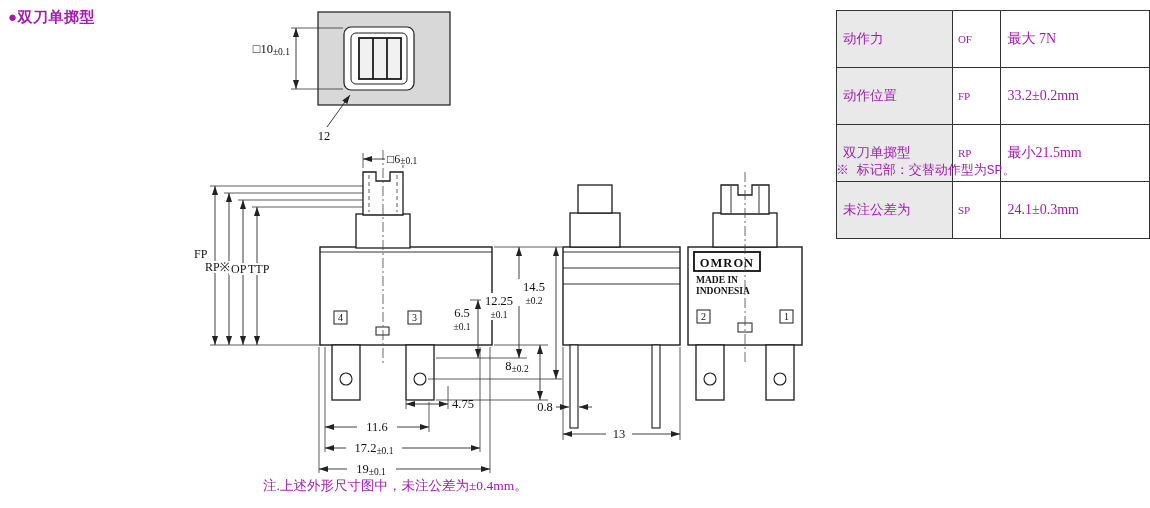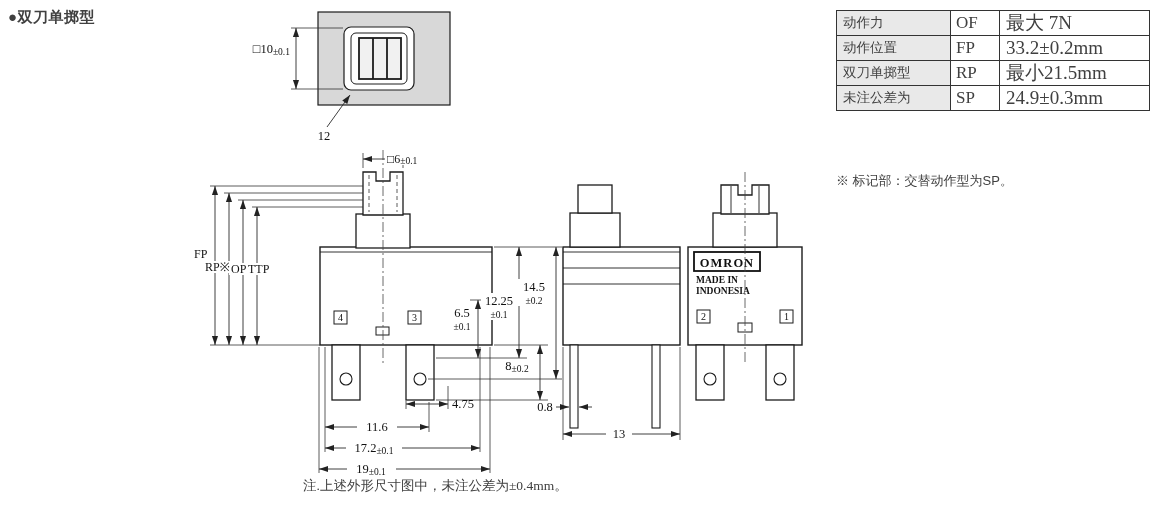--- a/index.html
+++ b/index.html
@@ -1,28 +1,28 @@
 <!DOCTYPE html>
 <html><head>
 <meta charset="utf-8">
 <style>
   html,body{margin:0;padding:0;background:#fff;}
   #stage{position:relative;width:1150px;height:508px;background:#fff;overflow:hidden;
-         font-family:"Liberation Sans",sans-serif;color:#404040;}
+         font-family:"Liberation Sans",sans-serif;color:#a21caf;}
   .abs{position:absolute;}
   .title{left:8px;top:8px;font-weight:bold;font-size:15px;letter-spacing:.5px;}
   .drawing{left:0;top:0;}
   .spec-table{left:836px;top:10px;}
   table{border-collapse:collapse;font-family:"Liberation Serif",serif;}
   td{border:1px solid #333;height:22px;line-height:1.15;vertical-align:middle;}
   td.c1{width:112px;background:#e9e9e9;font-size:13.5px;padding:1px 6px;}
-  td.c2{width:40px;font-size:17px;padding:1px 5px;background:#fff;}
-  td.c3{width:142px;font-size:19px;padding:1px 6px;background:#fff;}
-  .table-note{left:836px;top:172px;font-size:13px;font-family:Liberation Sans, sans-serif;}
-  .bottom-note{left:263px;top:477px;font-size:13.5px;font-family:"Liberation Serif",serif;margin-left:40px;}
+  td.c2{width:40px;font-size:11px;padding:17px 5px;background:#fff;}
+  td.c3{width:142px;font-size:14px;padding:1px 6px;background:#fff;}
+  .table-note{left:836px;top:161px;font-size:13px;font-family:Liberation Mono, monospace;}
+  .bottom-note{left:263px;top:477px;font-size:13.5px;font-family:"Liberation Serif",serif;}
   svg text{font-family:"Liberation Serif",serif;fill:#111;}
   .ol{fill:#fff;stroke:#1c1c1c;}
   .dimln{stroke:#2a2a2a;stroke-width:0.9;}
   .extln{stroke:#333;stroke-width:0.8;fill:none;}
   .inln{stroke:#1c1c1c;stroke-width:0.9;}
   .cl{stroke:#444;stroke-width:0.8;stroke-dasharray:10 3 2 3;}
   .dsh{stroke:#333;stroke-width:0.8;stroke-dasharray:4 3;}
 </style>
 </head>
 <body>
@@ -213,21 +213,21 @@
           <td class="c3">33.2±0.2mm</td>
         </tr>
         <tr>
           <td class="c1">双刀单掷型</td>
           <td class="c2">RP</td>
           <td class="c3">最小21.5mm</td>
         </tr>
         <tr>
           <td class="c1">未注公差为</td>
           <td class="c2">SP</td>
-          <td class="c3">24.9±0.3mm</td>
+          <td class="c3">24.1±0.3mm</td>
         </tr>
       </tbody>
     </table>
   </div>
 
   <div class="abs table-note">※ 标记部：交替动作型为SP。</div>
 
   <div class="abs bottom-note">注.上述外形尺寸图中，未注公差为±0.4mm。</div>
 
 </div>

